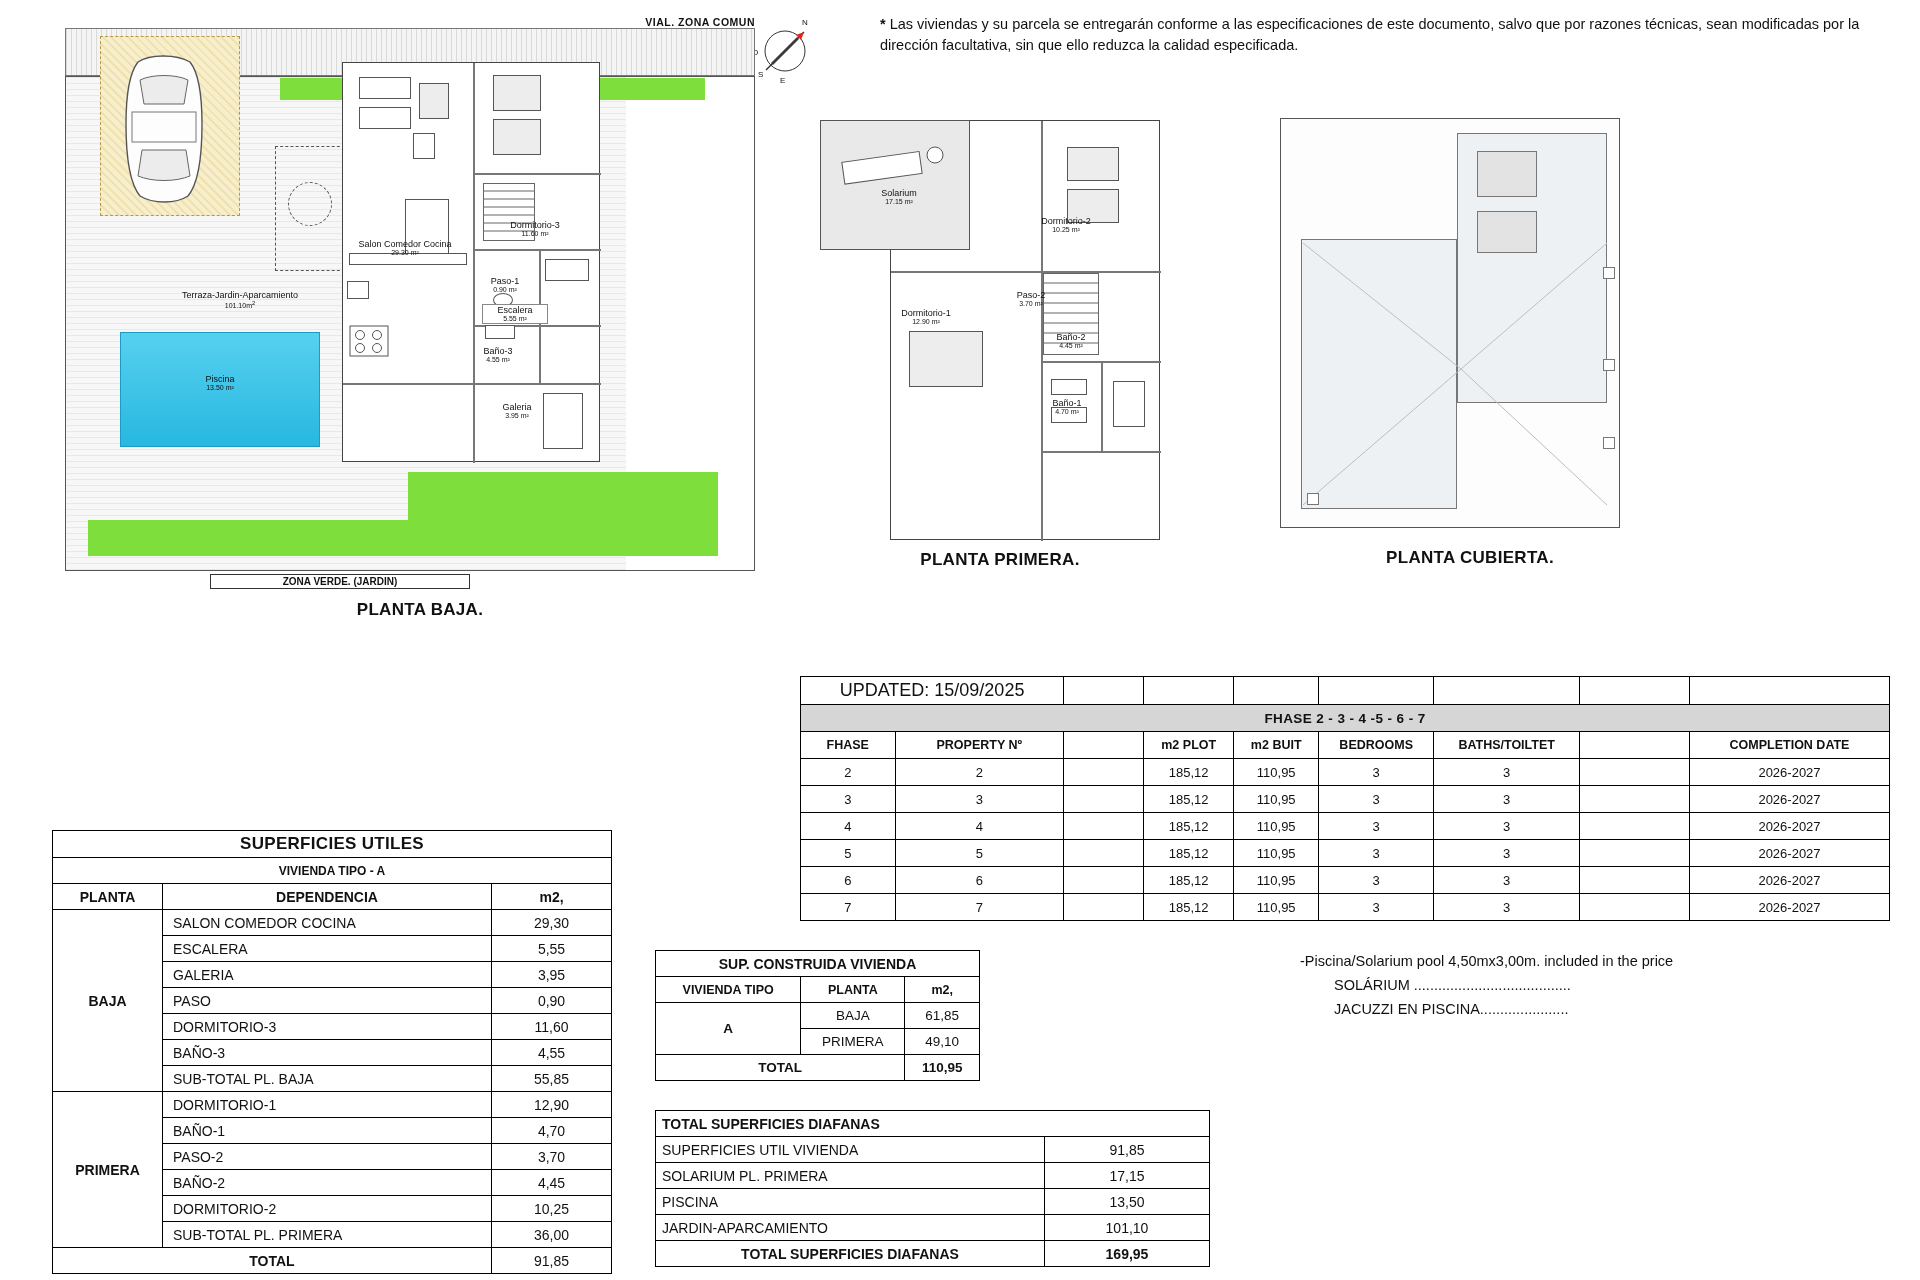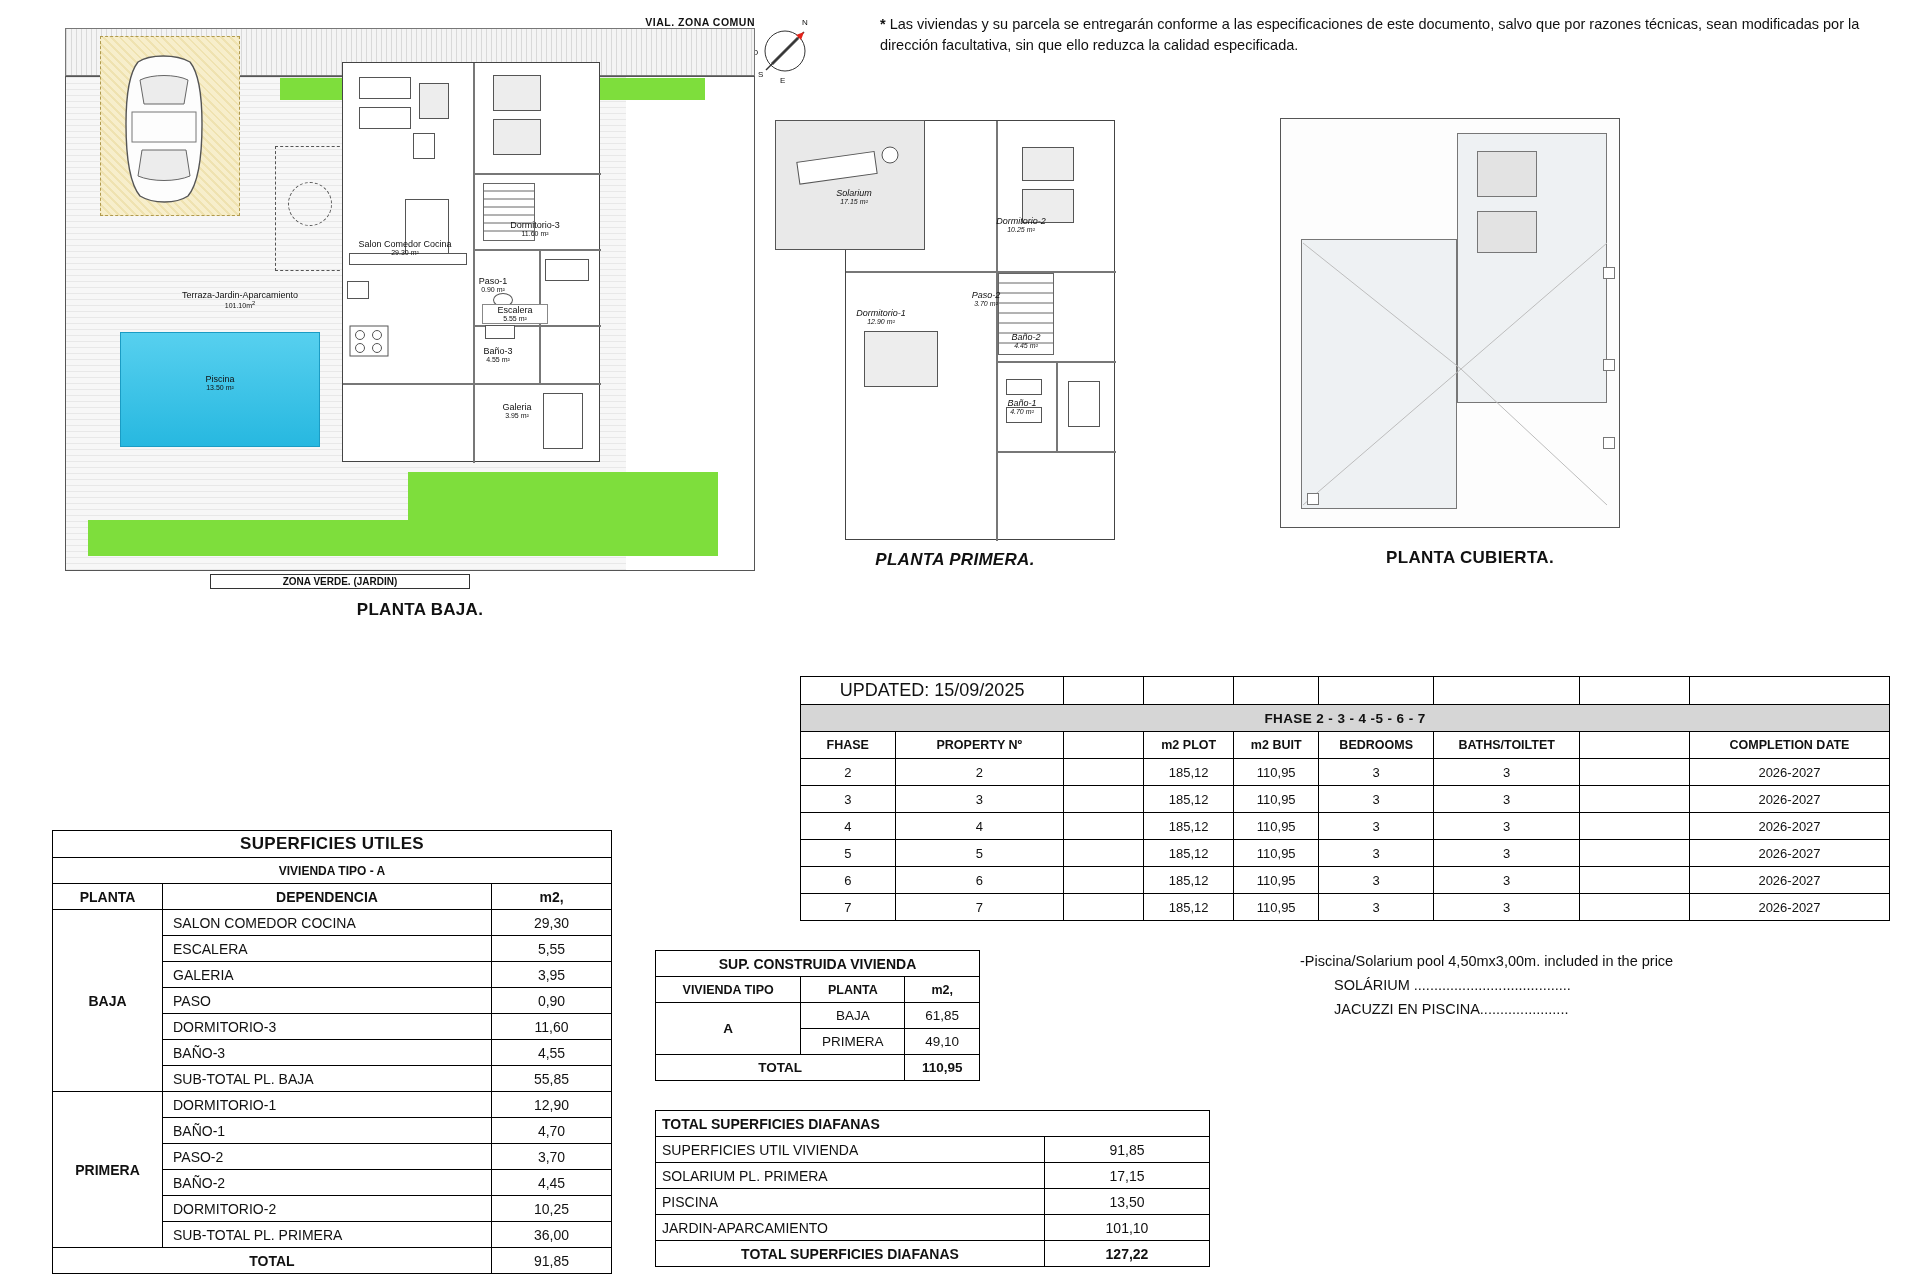--- a/index.html
+++ b/index.html
@@ -72,21 +72,21 @@
     position:absolute; left:170px; top:560px; width:260px;
     text-align:center; font-size:10px; font-weight:bold;
     background:#fff; border:1px solid #333; padding:1px 0;
   }
   .pb-title { position:absolute; left:280px; top:586px; width:200px; text-align:center; }
 
   
   .compass { position:absolute; left:752px; top:18px; width:66px; height:66px; }
 
   
-  #planta-primera { left:775px; top:110px; width:360px; height:470px;font-style:italic; }
+  #planta-primera { left:820px; top:110px; width:360px; height:470px; }
   .pp-outer { position:absolute; left:70px; top:10px; width:270px; height:420px; border:1px solid #444; background:#fff; }
   .solarium {
     position:absolute; left:0px; top:10px; width:150px; height:130px;
     background:#e9e9e9; border:1px solid #555;
   }
   .pp-title { position:absolute; left:10px; top:440px; width:340px; text-align:center; }
 
   
   #planta-cubierta { left:1270px; top:110px; width:400px; height:470px; }
   .pc-outer { position:absolute; left:10px; top:8px; width:340px; height:410px; border:1px solid #555; background:#fdfdfd; }
@@ -251,21 +251,21 @@
     </div>
 
     <div class="abs room-label" style="left:300px;top:225px;width:130px;">
       <div>Salon  Comedor  Cocina</div>
       <div class="m2"><span>29.30</span> <span>m²</span></div>
     </div>
     <div class="abs room-label" style="left:450px;top:206px;width:90px;">
       <div>Dormitorio-3</div>
       <div class="m2"><span>11.60</span> <span>m²</span></div>
     </div>
-    <div class="abs room-label" style="left:418px;top:262px;width:70px;">
+    <div class="abs room-label" style="left:430px;top:262px;width:70px;">
       <div>Paso-1</div>
       <div class="m2"><span>0.90</span> <span>m²</span></div>
     </div>
     <div class="abs room-label" style="left:442px;top:290px;width:66px;background:#fff;border:1px solid #888;">
       <div>Escalera</div>
       <div class="m2"><span>5.55</span> <span>m²</span></div>
     </div>
     <div class="abs room-label" style="left:422px;top:332px;width:72px;">
       <div>Baño-3</div>
       <div class="m2"><span>4.55</span> <span>m²</span></div>
@@ -589,21 +589,21 @@
       <tr>
             <td>PISCINA</td>
             <td class="v">13,50</td>
           </tr>
       <tr>
             <td>JARDIN-APARCAMIENTO</td>
             <td class="v">101,10</td>
           </tr>
       <tr>
             <td class="t" style="text-align:center;">TOTAL SUPERFICIES DIAFANAS</td>
-            <td class="v t">127,22</td>
+            <td class="v t">169,95</td>
           </tr>
     </tbody>
       </table>
   </div>
 
   <div id="extras">
     <div>-Piscina/Solarium pool 4,50mx3,00m. included in the price</div>
     <div class="indent">SOLÁRIUM .......................................</div>
     <div class="indent">JACUZZI EN PISCINA......................</div>
   </div>

